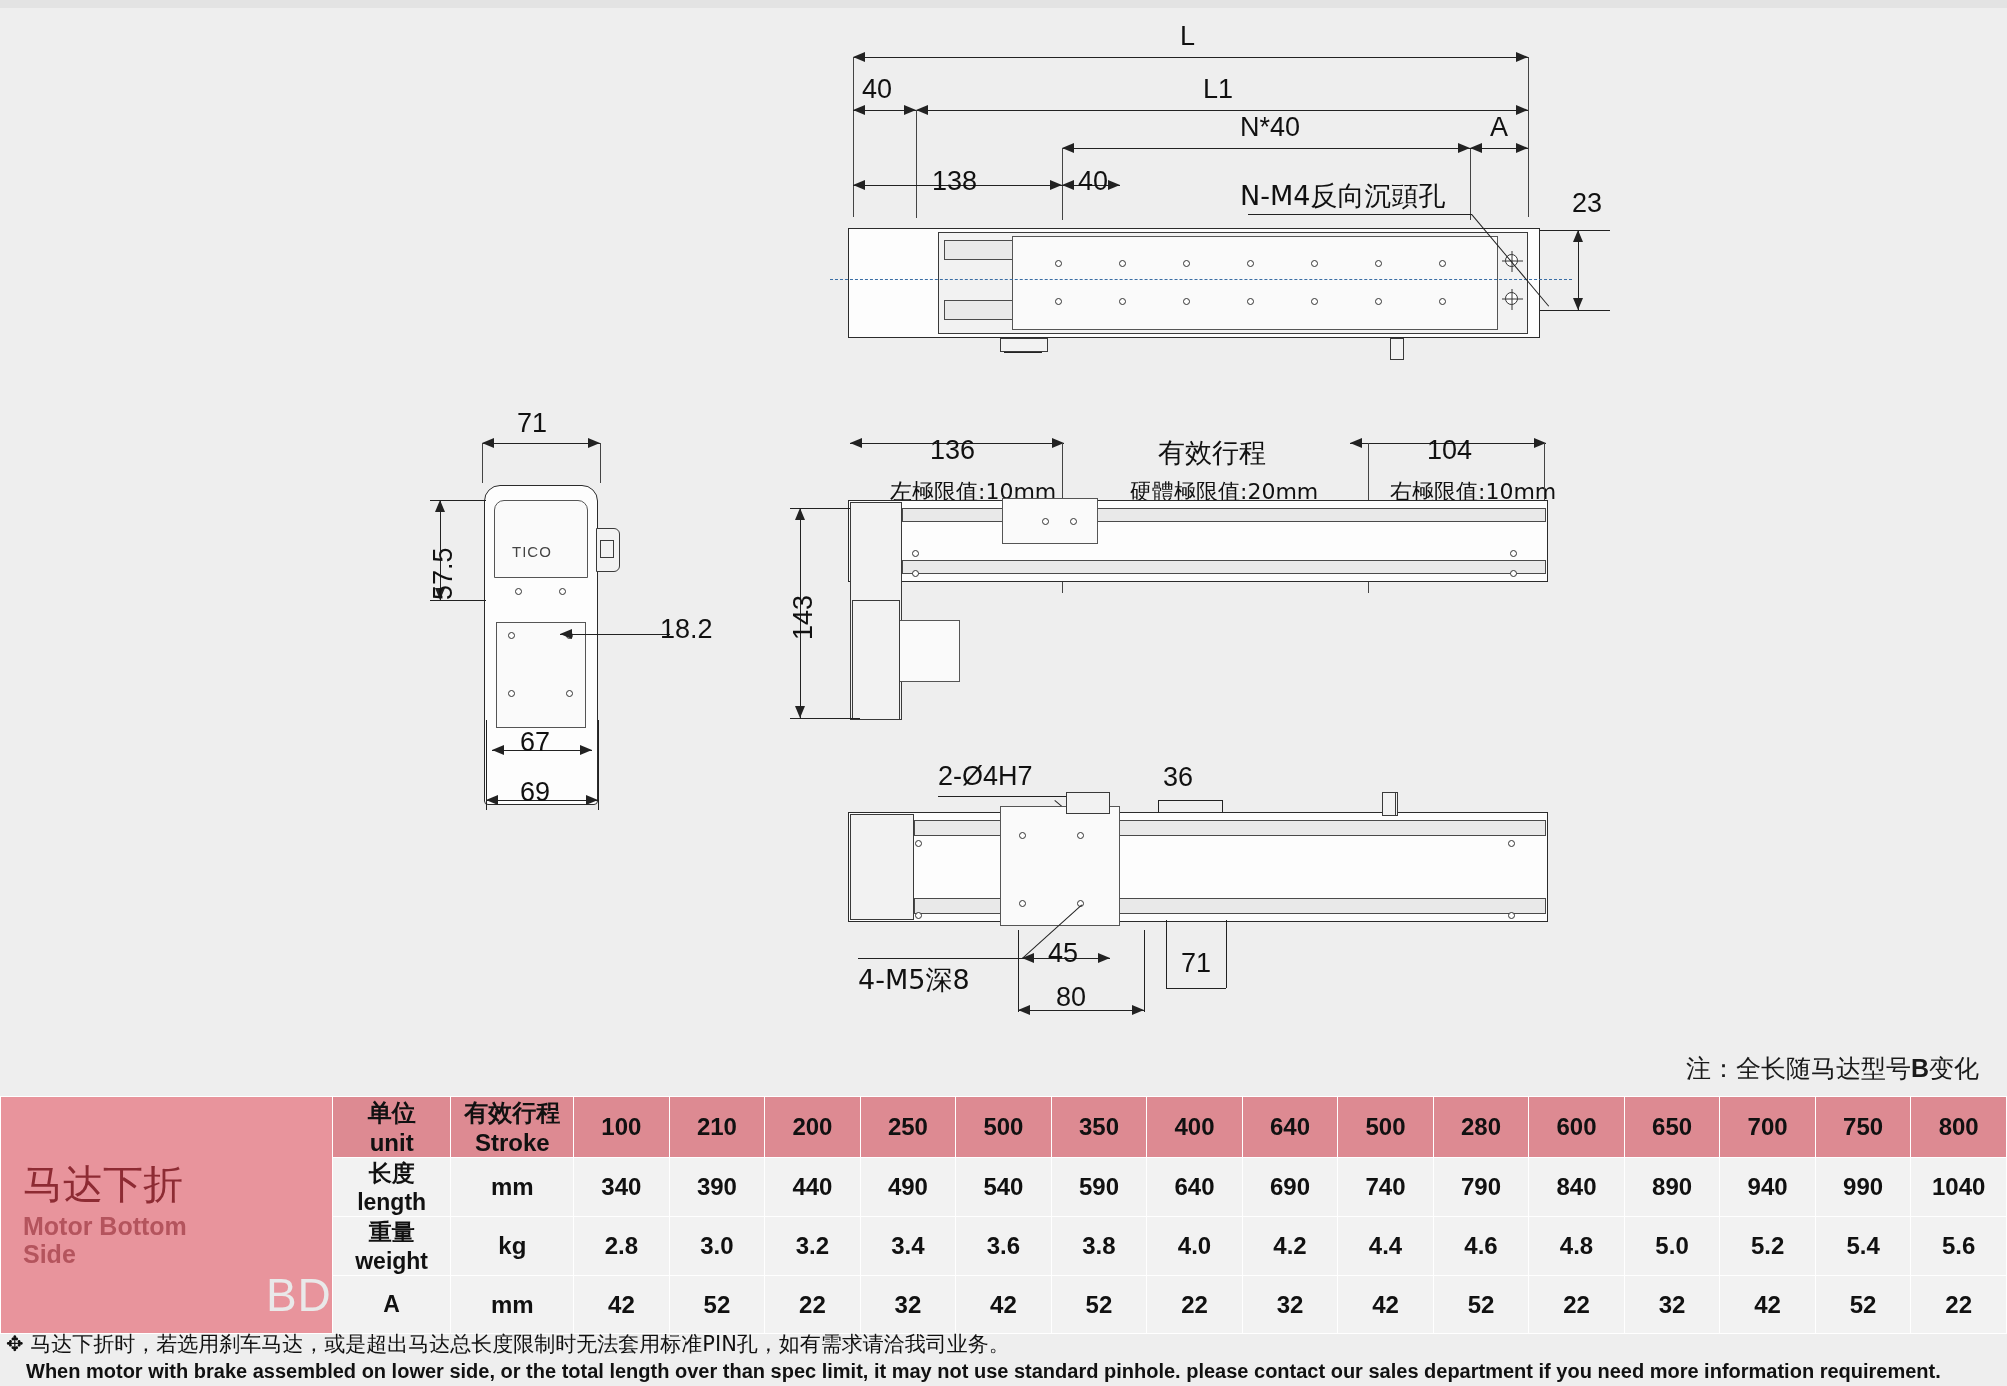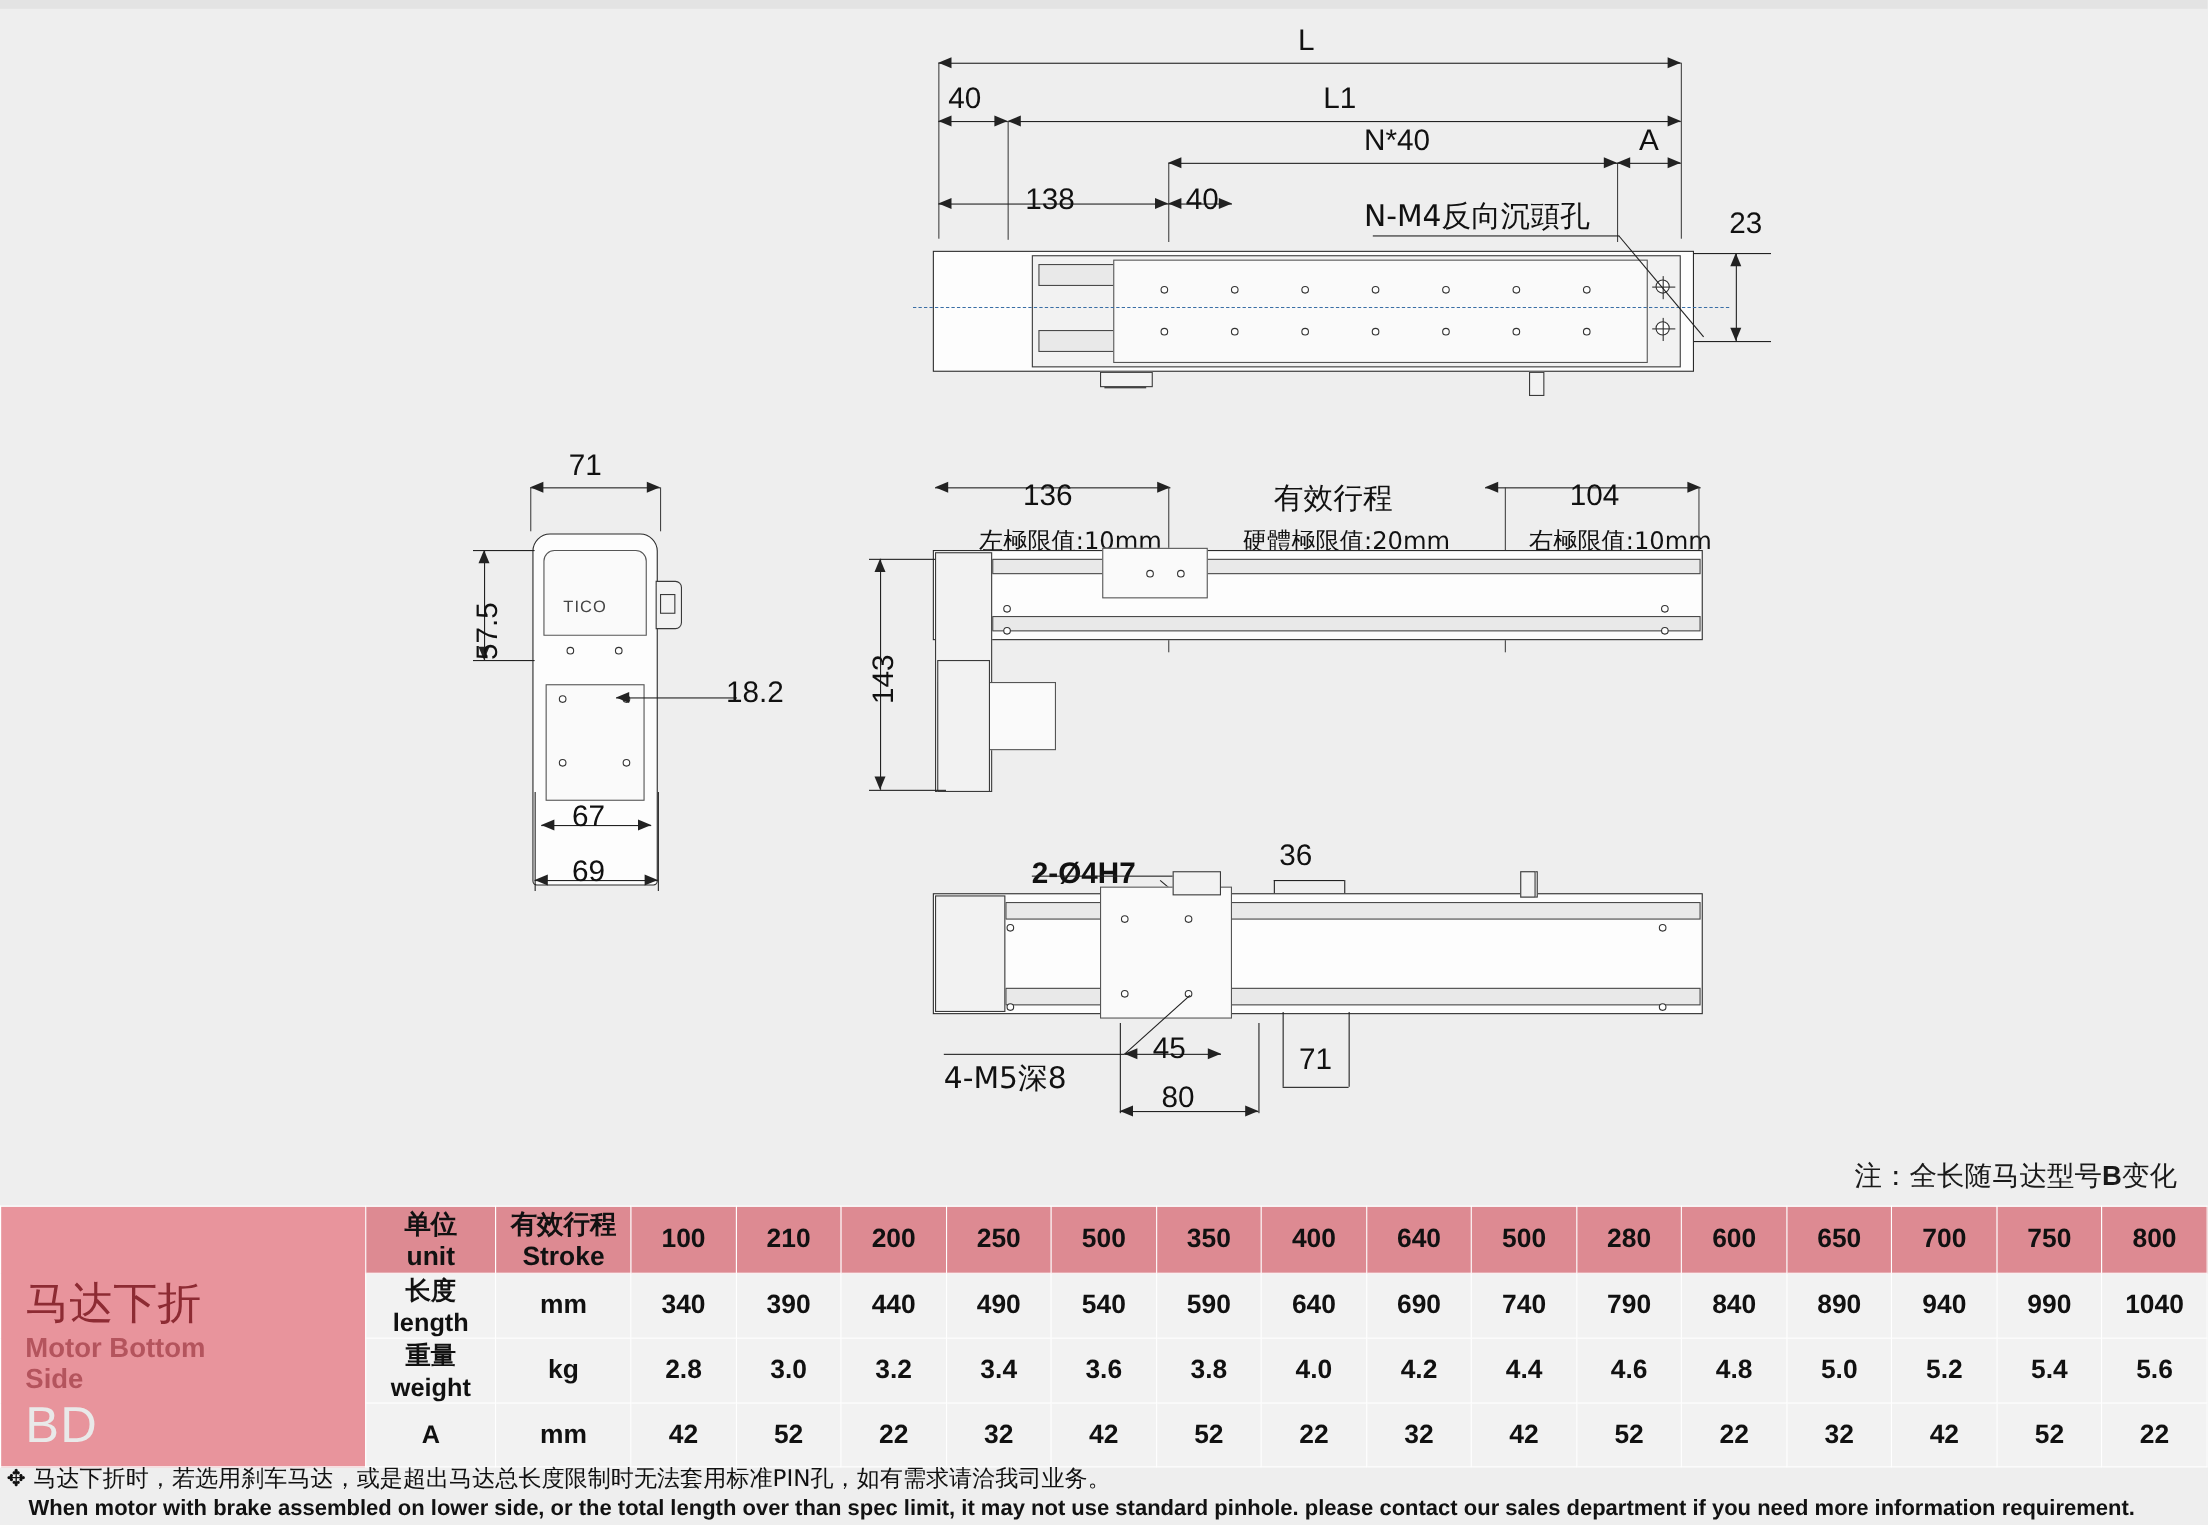--- a/index.html
+++ b/index.html
@@ -74,21 +74,21 @@
   .cell { background:#f2f2f2; }
   .labelcell { background:#f2f2f2; font-size:23px; }
   .badge-cell {
     background:#e8949c;
     vertical-align:middle;
     padding-left:22px;
     text-align:left;
   }
   .badge-cn { font-size:40px; color:#8d2b33; font-weight:normal; font-family:"DejaVu Sans", sans-serif;margin-top:48px; }
   .badge-en { font-size:25px; color:#b4545d; font-weight:bold; line-height:1.12; }
-  .badge-bd { font-size:46px; color:#e9e9e9; font-weight:normal; letter-spacing:1px; }
+  .badge-bd { font-size:46px; color:#e9e9e9; font-weight:normal; letter-spacing:1px;text-align:right; }
 
   .footnote { position:absolute; left:6px; width:1995px; font-size:21px; color:#111; }
   .footnote.cn { top:1330px; font-family:"DejaVu Sans", sans-serif; }
   .footnote.en { top:1360px; font-weight:bold; font-size:20px;margin-left:20px; }
   .note-right { position:absolute; right:28px; top:1052px; font-size:25px; font-family:Liberation Sans, sans-serif; }
   .note-right b { font-weight:bold; }
   .bar-top { position:absolute; left:0; top:0; width:2007px; height:8px; background:#e3e3e3; }
   .logo-txt { position:absolute; font-size:15px; letter-spacing:1px; color:#444; }
 </style>
 </head>
@@ -269,21 +269,21 @@
     <div class="hline" style="left:790px; top:508px; width:60px;"></div>
     <div class="hline" style="left:790px; top:718px; width:70px;"></div>
     <div class="vline" style="left:800px; top:508px; height:210px;"></div>
     <div class="arrow-u" style="left:795px; top:508px;"></div>
     <div class="arrow-d" style="left:795px; top:706px;"></div>
     <div class="dim-text vert" style="left:788px; top:640px; transform:rotate(-90deg);">143</div>
   </div>
 
   <div>
 
-    <div class="dim-text" style="left:938px; top:779px;font-weight:bold;">2-Ø4H7</div>
+    <div class="dim-text" style="left:938px; top:761px;">2-Ø4H7</div>
     <div class="hline" style="left:938px; top:796px; width:160px;"></div>
     <div class="leader" style="left:1055px; top:800px; width:86px; transform:rotate(40deg);"></div>
 
     <div class="dim-text" style="left:1163px; top:762px;">36</div>
     <div class="hline" style="left:1158px; top:800px; width:64px;"></div>
     <div class="vline" style="left:1158px; top:800px; height:18px;"></div>
     <div class="vline" style="left:1222px; top:800px; height:18px;"></div>
 
     <div class="body-outline" style="left:848px; top:812px; width:700px; height:110px;"></div>
     <div class="body-fill" style="left:850px; top:814px; width:64px; height:106px;"></div>

